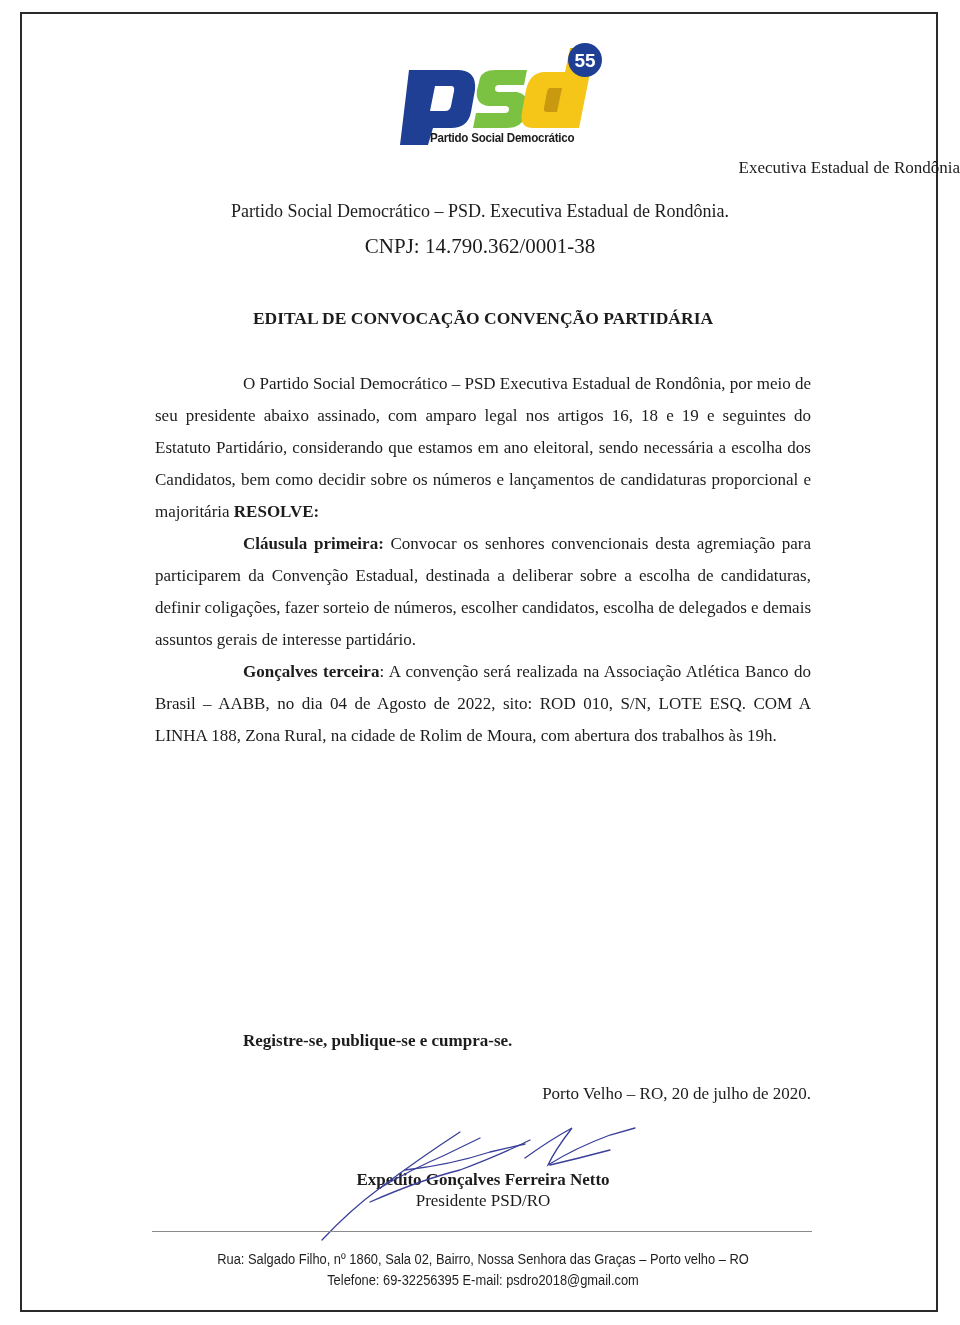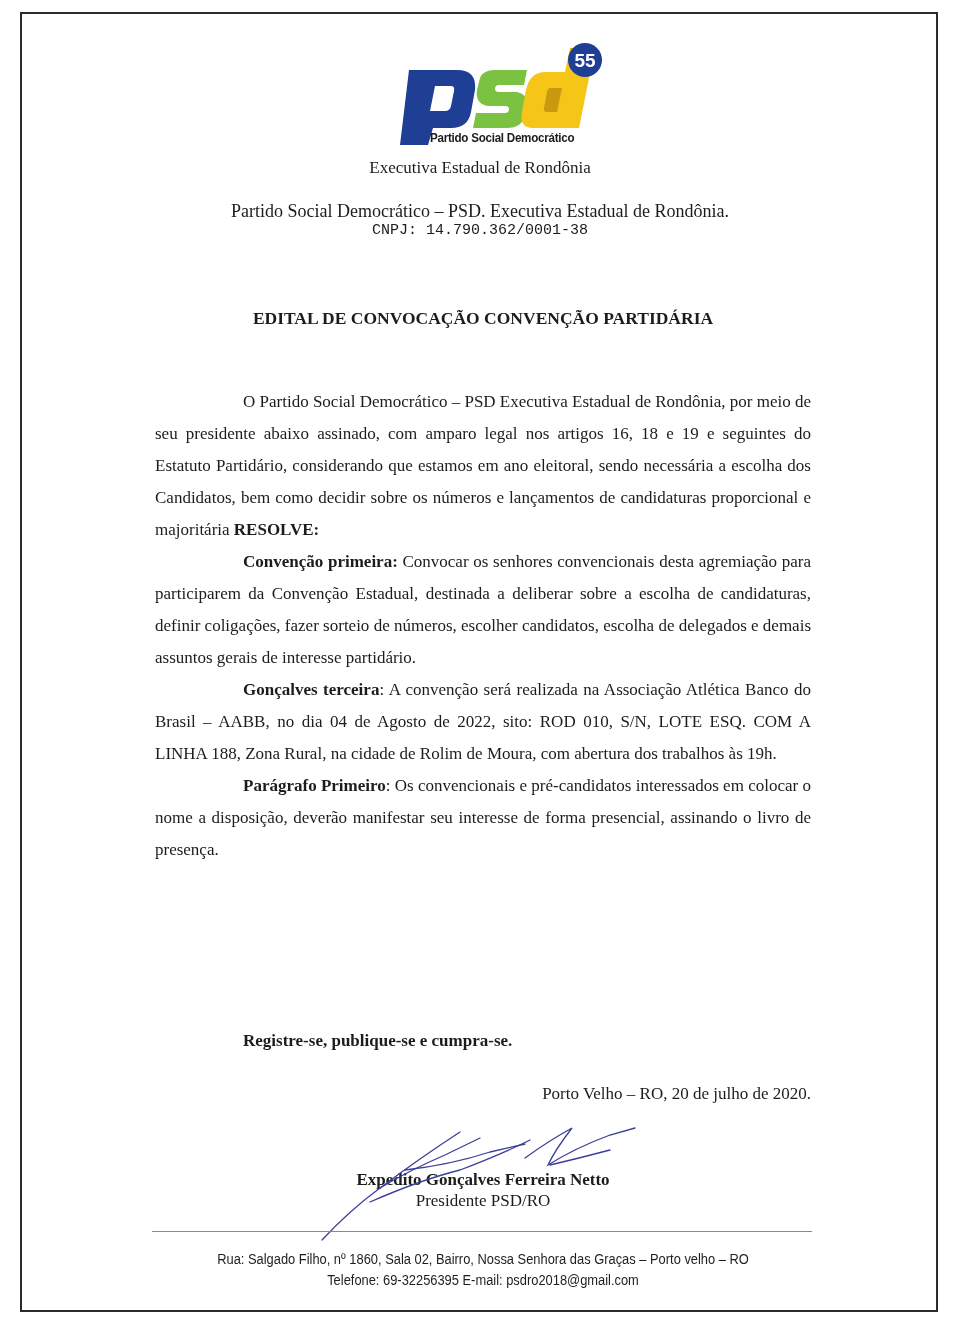--- a/index.html
+++ b/index.html
@@ -1,25 +1,25 @@
 <!DOCTYPE html>
 <html><head>
 <meta charset="utf-8">
 <style>
   html, body { margin: 0; padding: 0; background: #ffffff; }
   body { width: 960px; height: 1325px; position: relative; overflow: hidden; font-family: "Liberation Serif", serif; color: #1c1c1c; }
   .frame { position: absolute; left: 20px; top: 12px; width: 918px; height: 1300px; border: 2px solid #2a2a2a; box-sizing: border-box; }
   .logo { position: absolute; left: 395px; top: 40px; width: 215px; height: 110px; }
   .logo-sub { position: absolute; left: 430px; top: 130px; font-family: "Liberation Sans", sans-serif; font-weight: bold; font-size: 13.5px; color: #1b1b1b; letter-spacing: -0.3px; transform: scaleX(0.86); transform-origin: left top; white-space: nowrap; }
   .center { position: absolute; left: 0; width: 960px; text-align: center; }
-  .exec { top: 158px; font-size: 17px; }
+  .exec { top: 158px; font-size: 17px; text-align: right; }
   .org1 { top: 201px; font-size: 18px; }
-  .org2 { top: 222px; font-size: 15px; font-family: Liberation Mono, monospace; }
+  .org2 { top: 234px; font-size: 21px; }
   .title { position: absolute; left: 0; width: 966px; text-align: center; top: 308px; font-size: 17.5px; font-weight: bold; }
-  .body { position: absolute; left: 155px; width: 656px; top: 386px; font-size: 17px; line-height: 32px; text-align: justify; }
+  .body { position: absolute; left: 155px; width: 656px; top: 368px; font-size: 17px; line-height: 32px; text-align: justify; }
   .body p { margin: 0; text-indent: 88px; }
   .body b { font-weight: bold; }
   .closing { position: absolute; left: 243px; top: 1031px; font-size: 17px; font-weight: bold; text-align: right; }
   .place { position: absolute; right: 149px; top: 1084px; font-size: 17px; }
   .sig-name { position: absolute; left: 0; width: 966px; text-align: center; top: 1170px; font-size: 17px; font-weight: bold; }
   .sig-role { position: absolute; left: 0; width: 966px; text-align: center; top: 1191px; font-size: 17px; }
   .signature { position: absolute; left: 310px; top: 1110px; width: 340px; height: 140px; }
   .rule { position: absolute; left: 152px; width: 660px; top: 1231px; height: 0; border-top: 1.5px solid #8a8a8a; }
   .foot { position: absolute; left: 0; width: 966px; text-align: center; font-family: "Liberation Sans", sans-serif; font-size: 14px; color: #1e1e1e; transform: scaleX(0.92); transform-origin: 483px 0; }
   .foot1 { top: 1251px; }
@@ -55,23 +55,22 @@
 <div class="logo-sub">Partido Social Democrático</div>
 
 <div class="center exec">Executiva Estadual de Rondônia</div>
 <div class="center org1">Partido Social Democrático – PSD.  Executiva Estadual de Rondônia.</div>
 <div class="center org2">CNPJ: 14.790.362/0001-38</div>
 
 <div class="title">EDITAL DE CONVOCAÇÃO CONVENÇÃO PARTIDÁRIA</div>
 
 <div class="body">
   <p><span>O Partido Social Democrático – PSD Executiva Estadual de Rondônia, por meio de seu presidente abaixo assinado, com amparo legal nos artigos 16, 18 e 19 e seguintes do Estatuto Partidário, considerando que estamos em ano eleitoral, sendo necessária a escolha dos Candidatos, bem como decidir sobre os números e lançamentos de candidaturas proporcional e majoritária </span><b>RESOLVE:</b></p>
-  <p><b>Convenção primeira:</b><span> Convocar os senhores convencionais desta agremiação para participarem da Convenção Estadual, destinada a deliberar sobre a escolha de candidaturas, definir coligações, fazer sorteio de números, escolher candidatos, escolha de delegados e demais assuntos gerais de interesse partidário.</span></p>
+  <p><b>Cláusula primeira:</b><span> Convocar os senhores convencionais desta agremiação para participarem da Convenção Estadual, destinada a deliberar sobre a escolha de candidaturas, definir coligações, fazer sorteio de números, escolher candidatos, escolha de delegados e demais assuntos gerais de interesse partidário.</span></p>
   <p><b>Gonçalves terceira</b><span>: A convenção será realizada na Associação Atlética Banco do Brasil – AABB, no dia 04 de Agosto de 2022, sito: ROD 010, S/N, LOTE ESQ. COM A LINHA 188, Zona Rural, na cidade de Rolim de Moura, com abertura dos trabalhos às 19h.</span></p>
-  <p><b>Parágrafo Primeiro</b><span>: Os convencionais e pré-candidatos interessados em colocar o nome a disposição, deverão manifestar seu interesse de forma presencial, assinando o livro de presença.</span></p>
 </div>
 
 <div class="closing">Registre-se, publique-se e cumpra-se.</div>
 <div class="place">Porto Velho – RO, 20 de julho de 2020.</div>
 
 <div class="sig-name">Expedito Gonçalves Ferreira Netto</div>
 <div class="sig-role">Presidente PSD/RO</div>
 
 <svg class="signature" viewBox="0 0 340 140">
   <g fill="none" stroke="#3a3f9a" stroke-width="1.3" stroke-linecap="round">

